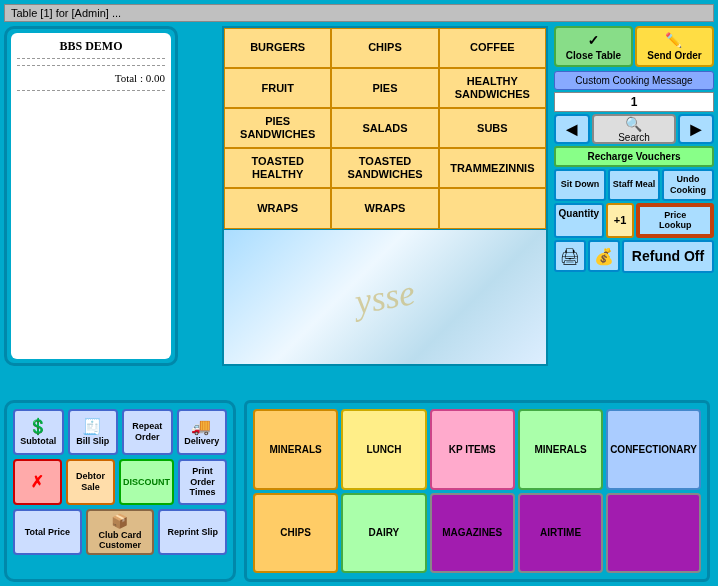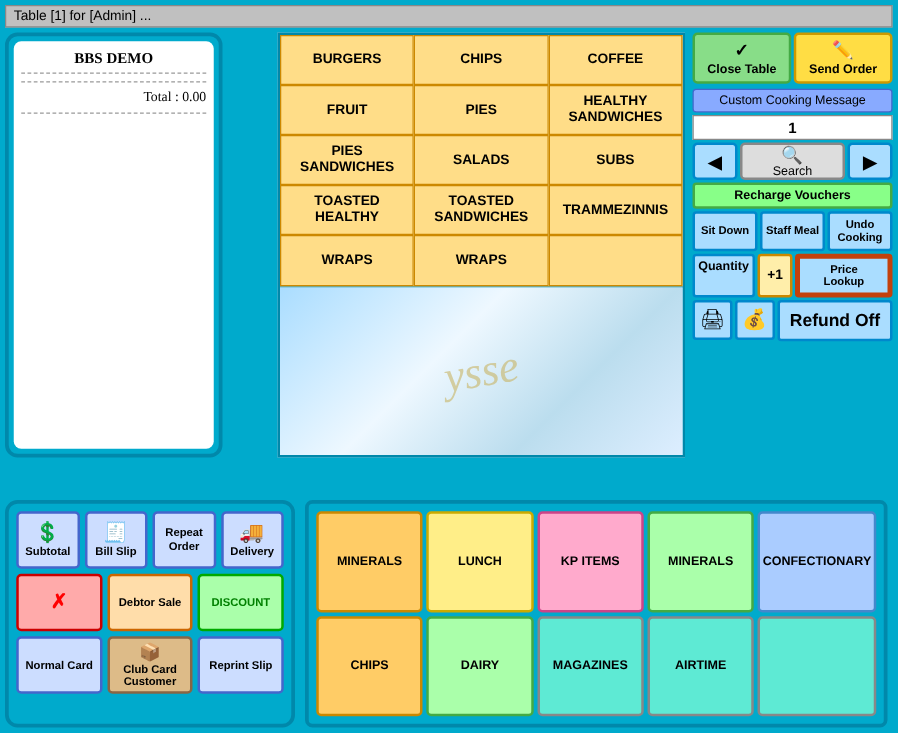--- a/index.html
+++ b/index.html
@@ -371,21 +371,21 @@
       display: flex;
       align-items: center;
       justify-content: center;
       padding: 2px;
     }
     .cat-btn-orange { background: #ffcc66; border-color: #cc8800; }
     .cat-btn-yellow { background: #ffee88; border-color: #ccaa00; }
     .cat-btn-pink { background: #ffaacc; border-color: #cc4488; }
     .cat-btn-green { background: #aaffaa; border-color: #44aa44; }
     .cat-btn-blue { background: #aaccff; border-color: #4488cc; }
-    .cat-btn-gray { background: #5eead4; border-color: #888888; }
+    .cat-btn-gray { background: #a21caf; border-color: #888888; }
   </style>
 </head>
 <body>
 
 <div class="top-bar">
   <span>Table [1] for [Admin] ...</span>
 </div>
 
 <div class="receipt-panel">
   <div class="receipt-inner">
@@ -502,24 +502,27 @@
   <div class="bottom-btns-row">
     <button class="bottom-btn btn-red">
       <span style="font-size:16px; color:red;">✗</span>
     </button>
     <button class="bottom-btn btn-debtor">
       <span>Debtor Sale</span>
     </button>
     <button class="bottom-btn btn-green">
       <span style="font-size:9px; font-weight:bold; color:green;">DISCOUNT</span>
     </button>
+    <button class="bottom-btn btn-print">
+      <span>Print Order Times</span>
+    </button>
   </div>
   <div class="bottom-btns-row">
     <button class="bottom-btn btn-normal">
-      <span>Normal Card</span>
+      <span>Total Price</span>
     </button>
     <button class="bottom-btn btn-brown">
       <span style="font-size:14px;">📦</span>
       <span>Club Card Customer</span>
     </button>
     <button class="bottom-btn btn-reprint">
       <span>Reprint Slip</span>
     </button>
   </div>
 </div>

